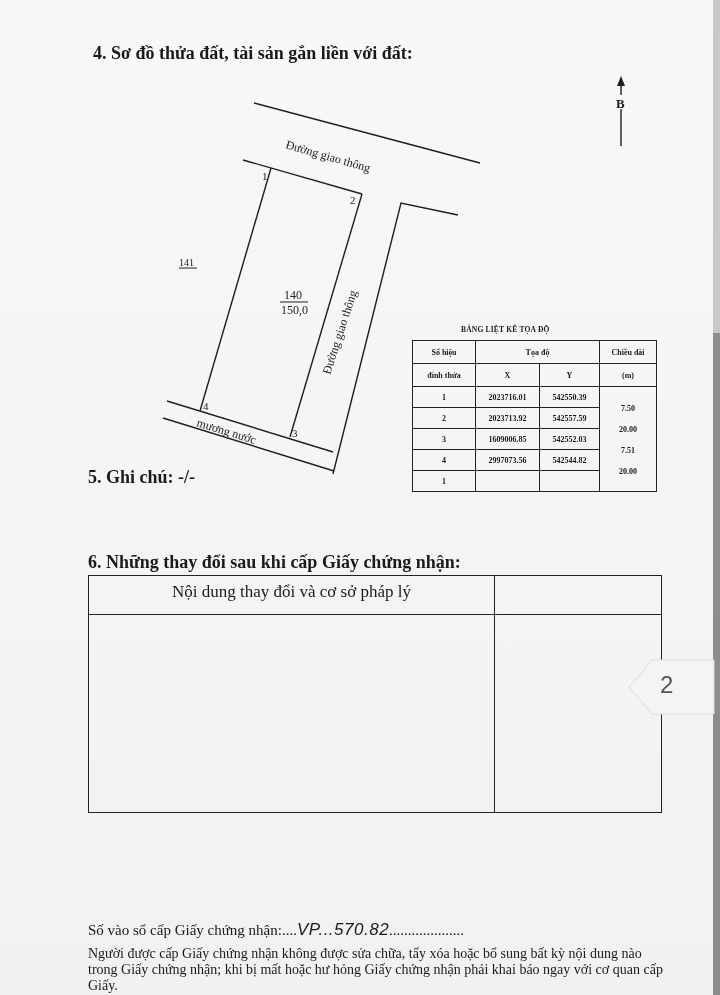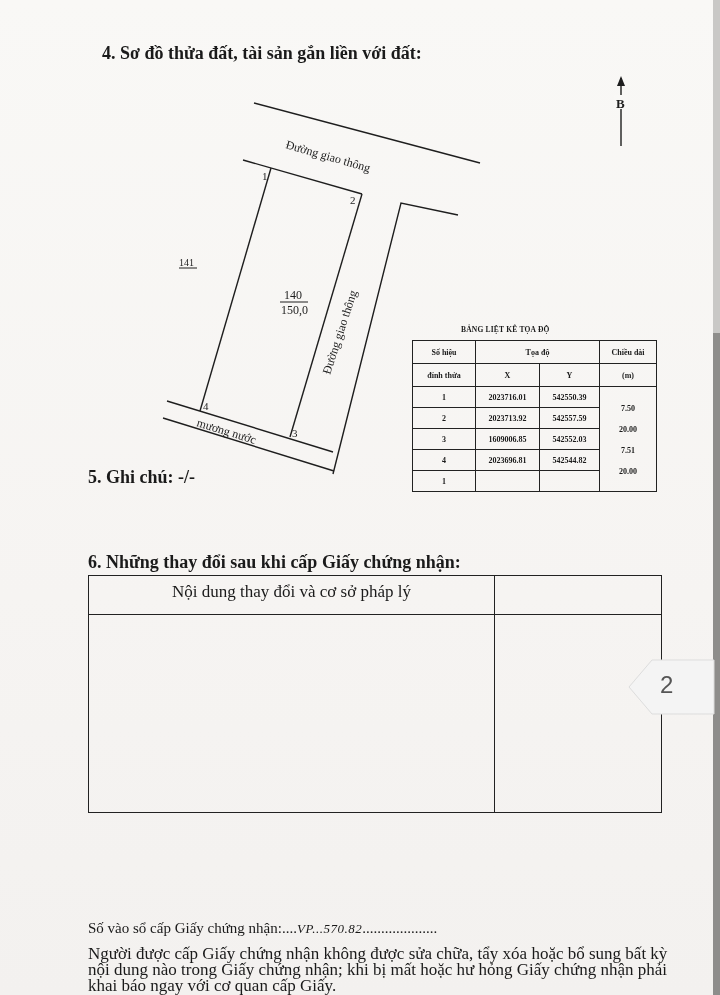--- a/index.html
+++ b/index.html
@@ -8,41 +8,41 @@
       background: #f7f6f4;
       font-family: "Liberation Serif", "DejaVu Serif", serif;
       color: #1a1a1a;
     }
     .page { position: absolute; left: 0; top: 0; width: 713px; height: 995px;
       background: linear-gradient(180deg, #f9f8f6 0%, #f6f4f2 60%, #f3f1ef 100%); }
     .edge { position: absolute; right: 0; top: 0; width: 7px; height: 995px; background: #c9c8c6; }
     .edge-dark { position: absolute; right: 0; top: 333px; width: 7px; height: 662px; background: #8e8d8b; }
 
     .h { position: absolute; font-weight: bold; font-size: 18px; white-space: nowrap; }
-    #sec4 { left: 102px; top: 43px; }
+    #sec4 { left: 93px; top: 43px; }
     #sec5 { left: 88px; top: 467px; }
     #sec6 { left: 88px; top: 552px; }
 
     svg.plan { position: absolute; left: 0; top: 0; }
 
     .coord-title { position: absolute; left: 461px; top: 325px; font-size: 7.5px; font-weight: bold; letter-spacing: 0.2px; }
     table.coords { position: absolute; left: 412px; top: 340px; border-collapse: collapse; font-size: 8px; font-weight: bold; }
     table.coords td, table.coords th { border: 1.3px solid #222; text-align: center; padding: 0; margin-left: 18px; }
     table.coords th { height: 22px; font-weight: bold; }
 
     .changes { position: absolute; left: 88px; top: 575px; width: 574px; height: 238px;
       border: 1.5px solid #222; box-sizing: border-box; }
     .changes .col-div { position: absolute; left: 405px; top: 0; bottom: 0; border-left: 1.5px solid #222; }
     .changes .row-div { position: absolute; left: 0; right: 0; top: 38px; border-top: 1.5px solid #222; }
     .changes .hd1 { position: absolute; left: 0; width: 405px; top: 6px; text-align: center; font-size: 17px; }
     .changes .hd2 { position: absolute; left: 406px; right: 0; top: 1px; text-align: center; font-size: 15.5px; line-height: 17px; }
 
     .regline { position: absolute; left: 88px; top: 920px; font-size: 15px; white-space: nowrap; }
-    .regline .hand { font-family: Liberation Serif, serif; font-style: italic; font-size: 13px; letter-spacing: 0.5px; }
-    .note { position: absolute; left: 88px; top: 946px; width: 580px; font-size: 17px; line-height: 16px; }
+    .regline .hand { font-family: Liberation Sans, sans-serif; font-style: italic; font-size: 17px; letter-spacing: 0.5px; }
+    .note { position: absolute; left: 88px; top: 946px; width: 580px; font-size: 14px; line-height: 16px; }
 
     .badge { position: absolute; left: 628px; top: 659px; width: 88px; height: 56px; }
     .badge .num { position: absolute; left: 32px; top: 12px; font-family: "Liberation Sans", sans-serif; font-size: 24px; color: #555; }
   </style>
 </head>
 <body>
 
 <div class="page"></div>
 <div class="edge"></div>
 <div class="edge-dark"></div>
@@ -124,21 +124,21 @@
     <td>2023713.92</td>
     <td>542557.59</td>
   </tr>
   <tr style="height:21px">
     <td>3</td>
     <td>1609006.85</td>
     <td>542552.03</td>
   </tr>
   <tr style="height:21px">
     <td>4</td>
-    <td>2023696.81</td>
+    <td>2997073.56</td>
     <td>542544.82</td>
   </tr>
   <tr style="height:21px">
     <td>1</td>
     <td></td>
     <td></td>
   </tr>
 </tbody>
   </table>
 

